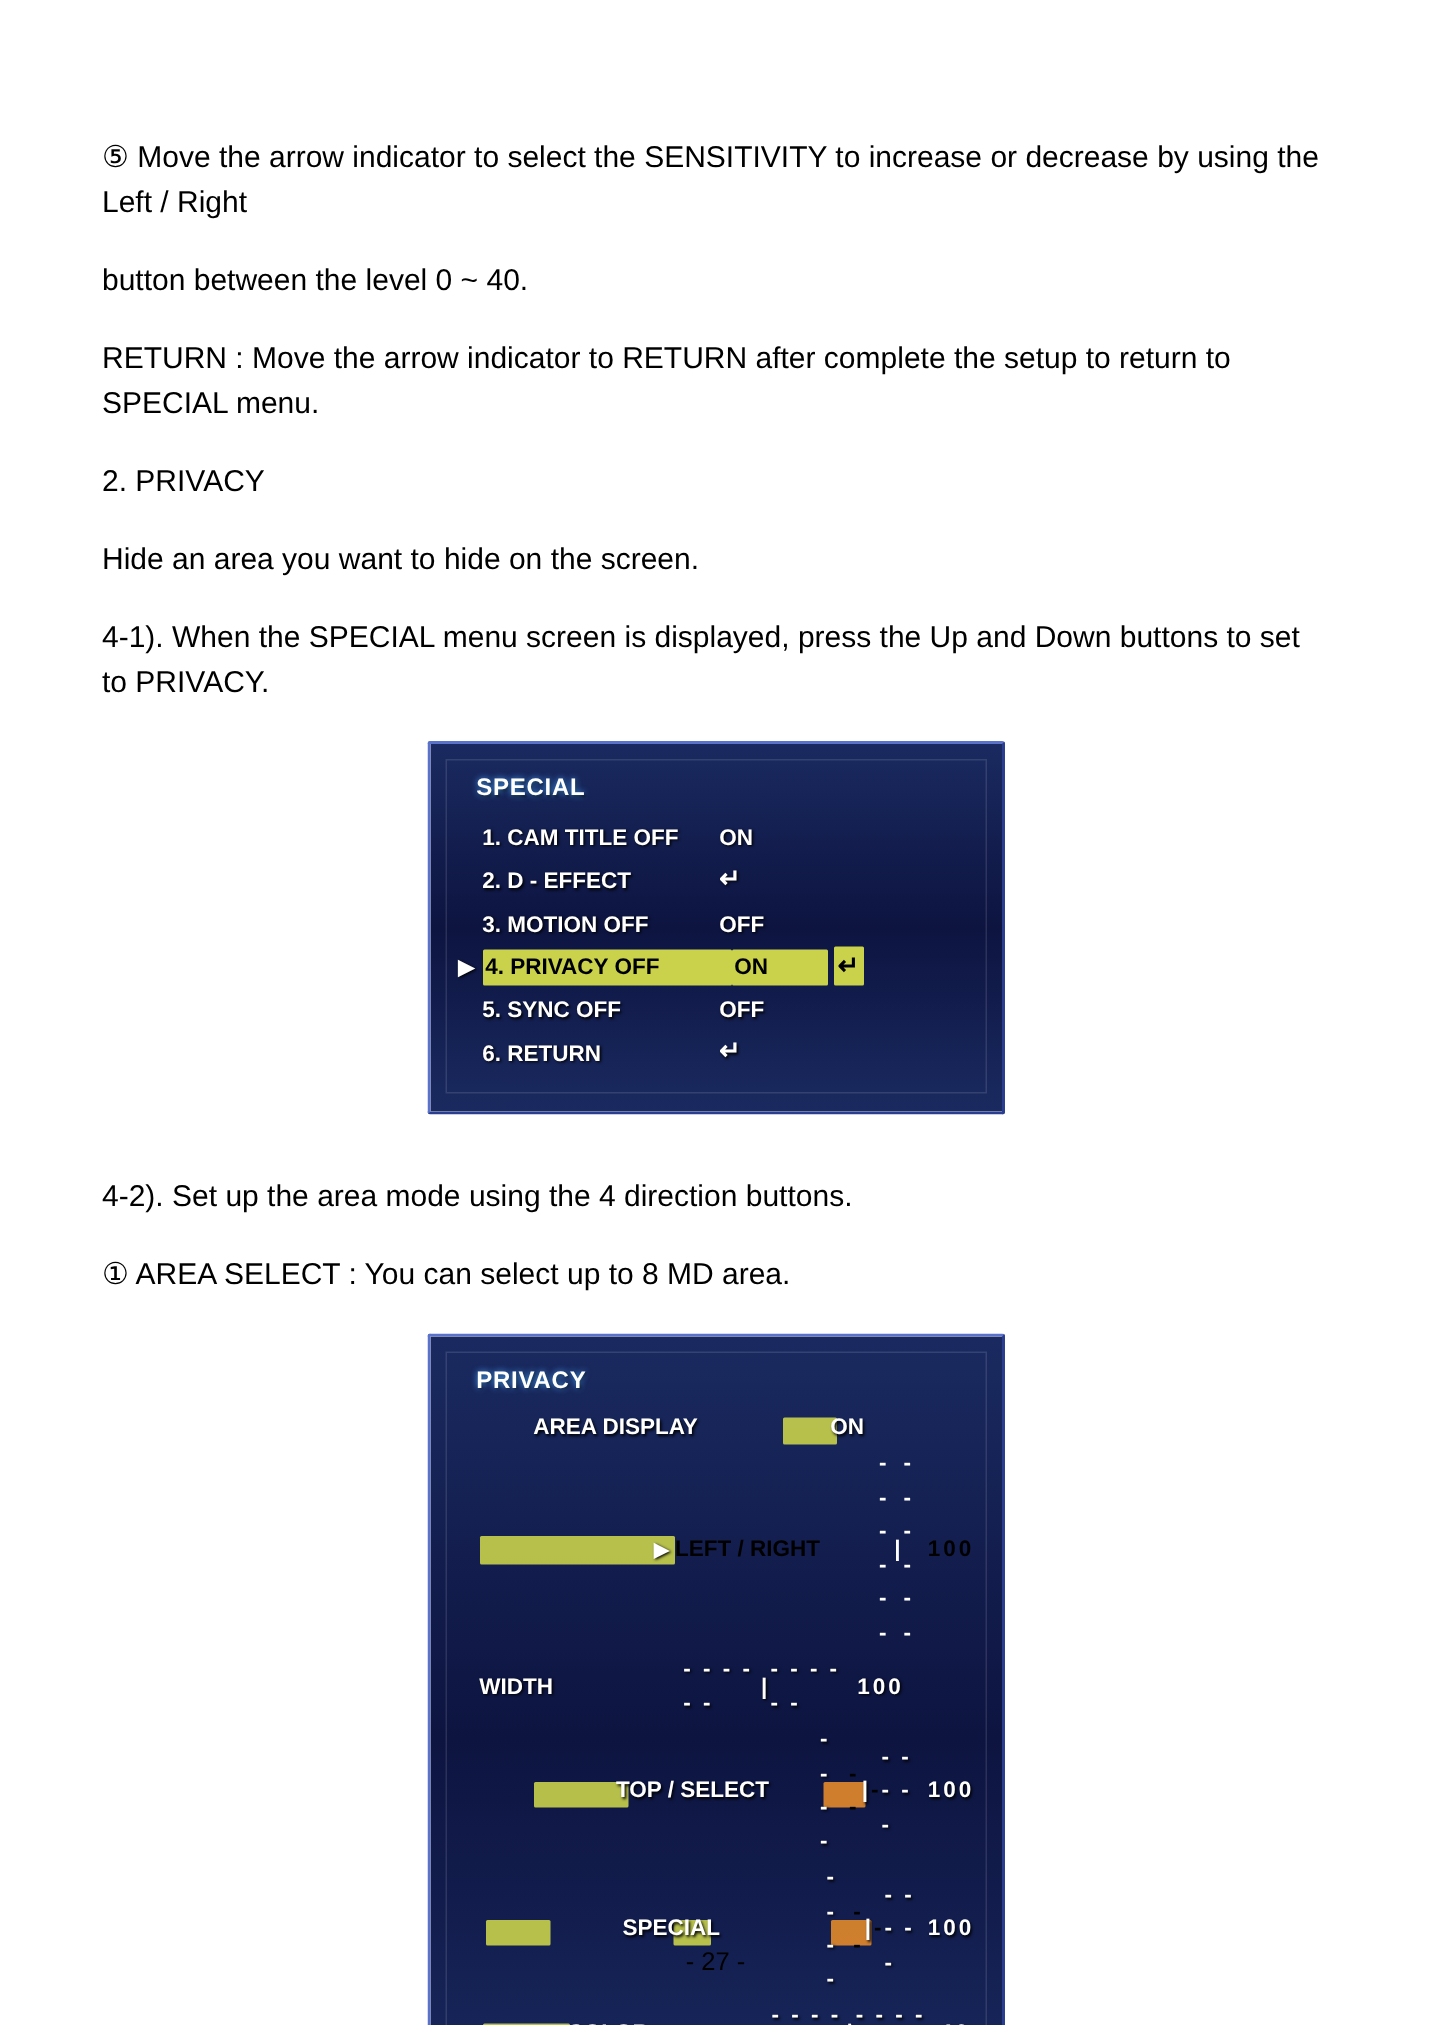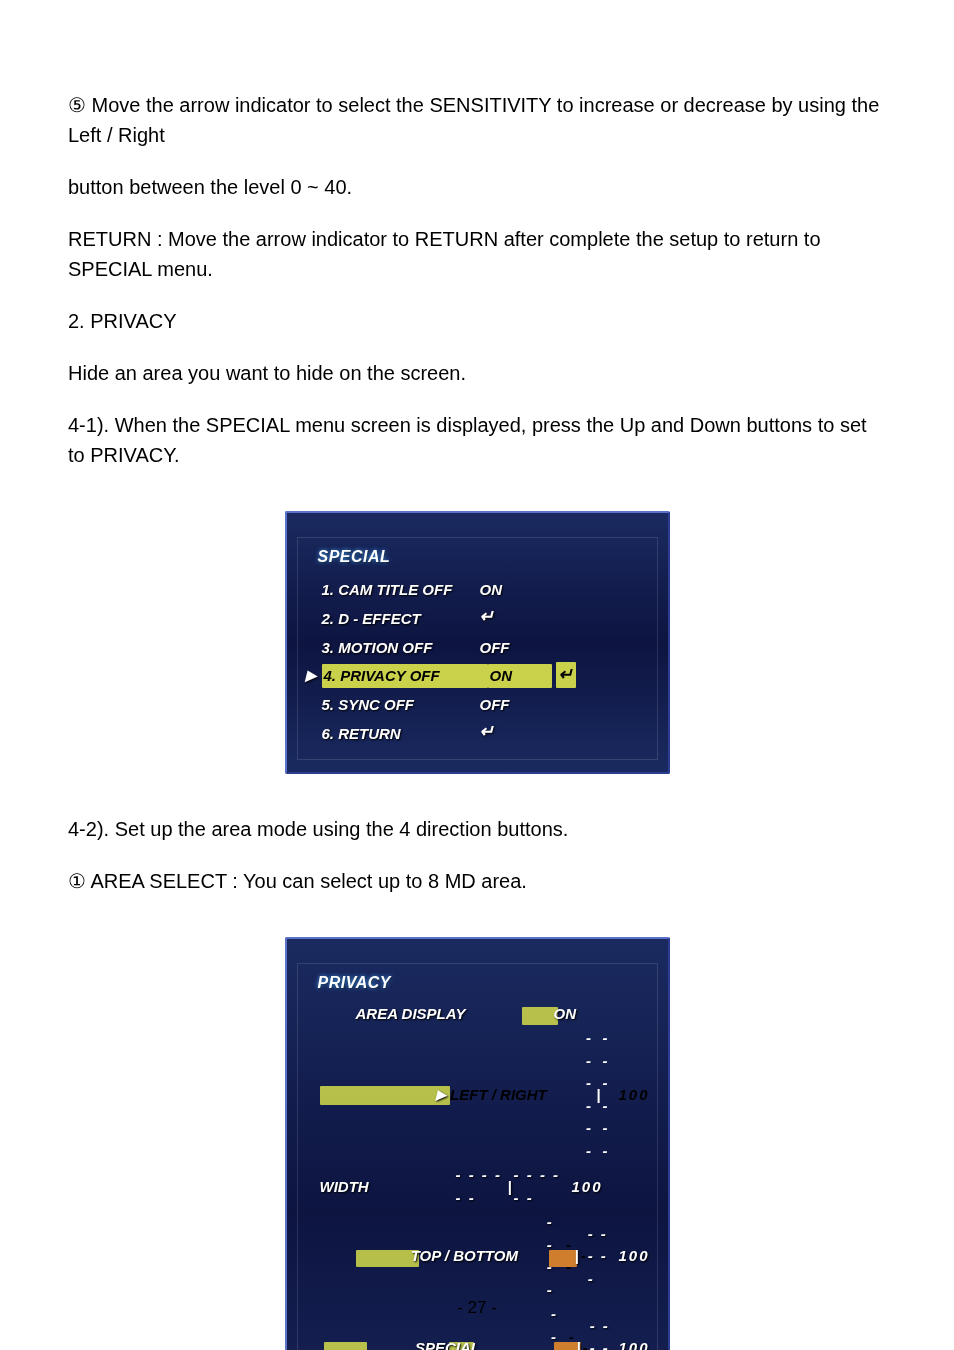--- a/index.html
+++ b/index.html
@@ -13,32 +13,31 @@
   }
   .body-line{
     font-size:20px;
     line-height:1.5;
     margin:0 0 22px 0;
     font-weight:400;
   }
   
   .osd{
     width:385px;
-    margin:41px auto 40px auto;
-    padding:24px 10px 12px 10px;
+    margin:24px auto 40px auto;
+    padding:10px 10px 12px 10px;
     box-sizing:border-box;
     background:linear-gradient(180deg,#1a2a60 0%,#0d1440 50%,#1a2a60 100%);
     border:2px solid #2a3d8f;
     border-top-color:#5a72c9;
     border-left-color:#5a72c9;
     border-radius:2px;
     font-family:"Arial Black",Arial,sans-serif;
     color:#fff;
     position:relative;
-    font-style:italic;
   }
   .osd-inner{
     border:1px solid rgba(255,255,255,0.12);
     padding:8px 6px 10px 6px;
   }
   .osd-title{
     font-size:16px;font-weight:900;
     margin:2px 0 10px 14px;
     text-shadow:0 0 4px #4aa3ff,1px 1px 2px #000;
     letter-spacing:0.5px;
@@ -184,21 +183,21 @@
         <span class="track">- - - - - -</span>
             <span class="tick">|</span>
             <span class="track">- - - - - -</span>
         <span class="num">100</span>
       </span>
     </div>
     <div class="priv-row">
       <span class="hl" style="left:50px;top:2px;width:90px;height:17px;"></span>
       <span class="hl orange" style="left:180px;top:2px;width:40px;height:17px;"></span>
       <span class="priv-arrow"></span>
-      <span class="priv-label">TOP / BOTTOM</span>
+      <span class="priv-label">TOP / SELECT</span>
       <span class="slider">
         <span class="track">- - - -</span>
             <span class="track" style="color:#000;text-shadow:none;">- -</span>
             <span class="tick">|</span>
             <span class="track" style="color:#000;text-shadow:none;">-</span>
             <span class="track">- - - - -</span>
         <span class="num">100</span>
       </span>
     </div>
     <div class="priv-row">

